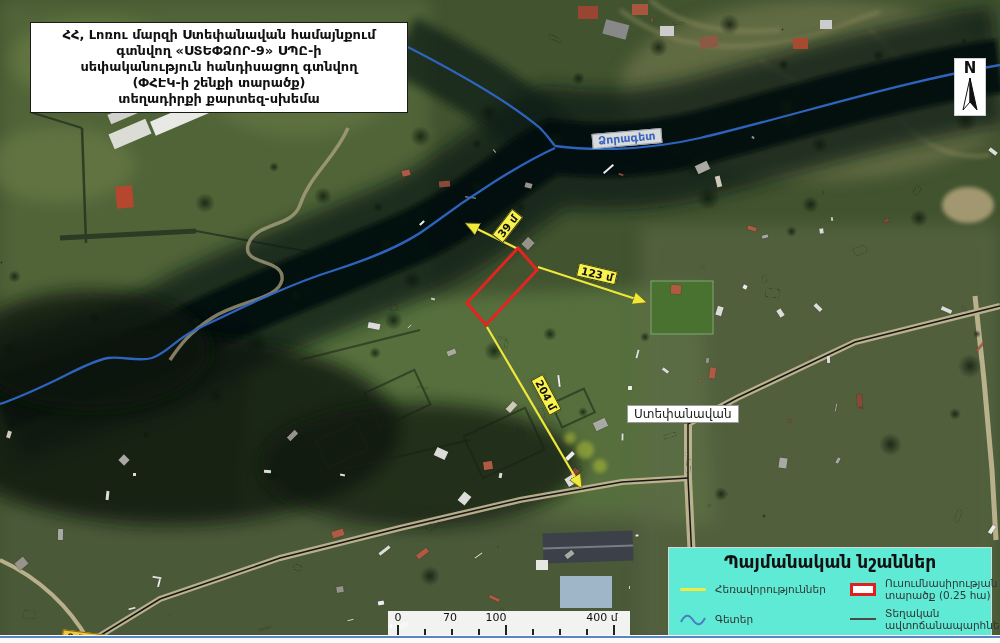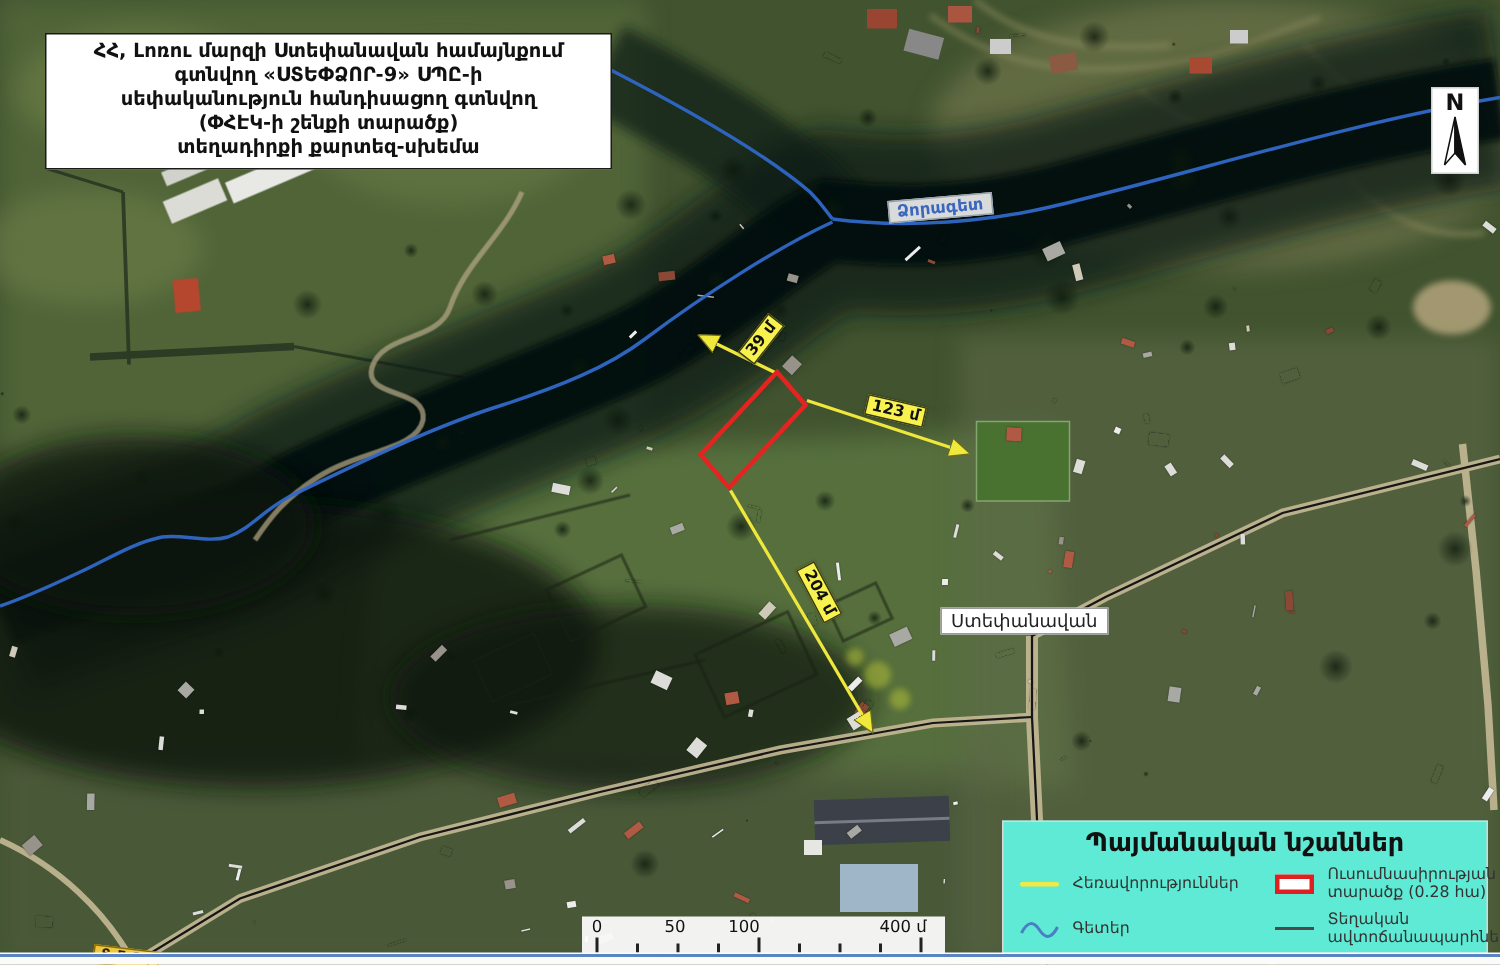--- a/index.html
+++ b/index.html
@@ -485,42 +485,42 @@
       <div class="litem">
         <span class="sym">
             <span class="sym-dist"></span>
           </span>
         <span>Հեռավորություններ</span>
       </div>
       <div class="litem">
         <span class="sym">
             <span class="sym-area"></span>
           </span>
-        <span style="width:118px;">Ուսումնասիրության տարածք (0.28 հա)</span>
+        <span style="width:118px;">Ուսումնասիրության տարածք (0.25 հա)</span>
       </div>
       <div class="litem">
         <span class="sym">
           <svg width="26" height="14" viewBox="0 0 26 14">
               <path d="M1,10 C5,2 9,2 13,8 C17,14 21,14 25,6" stroke="#4a7ec2" stroke-width="2" fill="none"></path>
             </svg>
         </span>
         <span>Գետեր</span>
       </div>
       <div class="litem">
         <span class="sym">
             <span class="sym-road"></span>
           </span>
         <span style="width:120px;">Տեղական ավտոճանապարհներ</span>
       </div>
     </div>
   </div>
 
   <div class="scalebar">
     <span class="num" style="left:10px">0</span>
-    <span class="num" style="left:62px">50</span>
+    <span class="num" style="left:62px">70</span>
     <span class="num" style="left:108px">100</span>
     <span class="num" style="left:214px">400 մ</span>
     <span id="ticks"><span class="tick" style="left: 9px; height: 10px;"></span><span class="tick" style="left: 36px; height: 6px;"></span><span class="tick" style="left: 63px; height: 6px;"></span><span class="tick" style="left: 90px; height: 6px;"></span><span class="tick" style="left: 117px; height: 10px;"></span><span class="tick" style="left: 144px; height: 6px;"></span><span class="tick" style="left: 171px; height: 6px;"></span><span class="tick" style="left: 198px; height: 6px;"></span><span class="tick" style="left: 225px; height: 10px;"></span></span>
   </div>
 
   <div class="bottom-strip">
       <div class="blue"></div>
     </div>
 </div>
 

